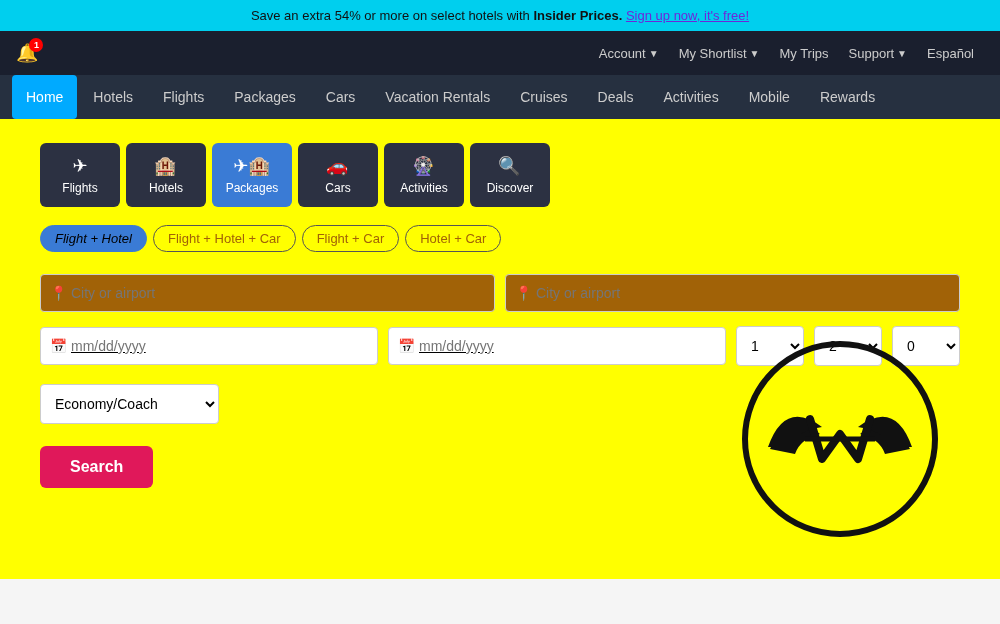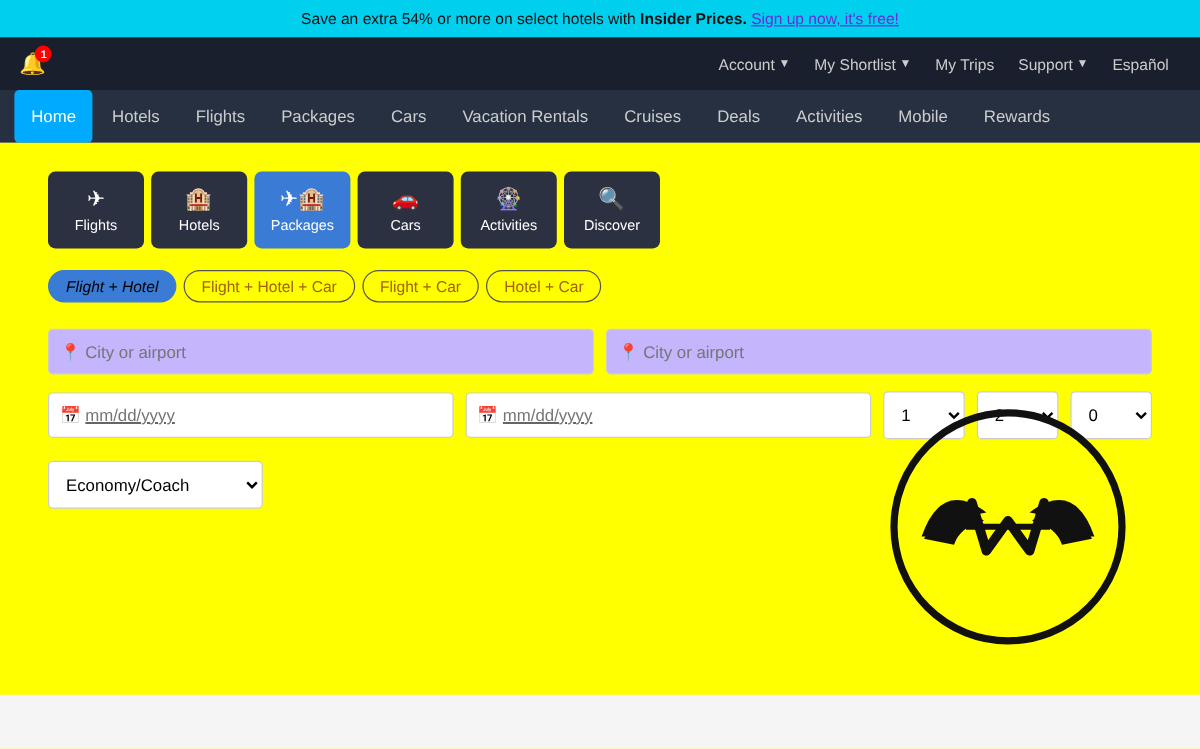--- a/index.html
+++ b/index.html
@@ -169,21 +169,21 @@
       transform: translateY(-50%);
       color: #888;
       font-size: 14px;
     }
     .input-with-icon input {
       width: 100%;
       padding: 10px 10px 10px 30px;
       border: 1px solid #ccc;
       border-radius: 4px;
       font-size: 14px;
-      background: #c4b5fd;
+      background: #a16207;
     }
     .date-input-wrap {
       position: relative;
       flex: 1;
     }
     .date-input-wrap .cal-icon {
       position: absolute;
       left: 10px;
       top: 50%;
       transform: translateY(-50%);
@@ -392,20 +392,23 @@
   <div class="cabin-row">
     <div class="cabin-select">
       <select>
         <option value="economy">Economy/Coach</option>
         <option value="premium">Premium Economy</option>
         <option value="business">Business</option>
         <option value="first">First</option>
       </select>
     </div>
   </div>
+  <button class="search-btn">
+    <span>Search</span>
+  </button>
 
   
   <svg class="ww-logo" viewBox="0 0 200 200" xmlns="http://www.w3.org/2000/svg">
     <circle cx="100" cy="100" r="95" fill="none" stroke="#111" stroke-width="6"></circle>
 
     <path d="M30,110 Q50,70 80,95 Q60,100 55,115 Z" fill="#111"></path>
     <path d="M28,108 Q45,60 82,88 Q55,92 52,108 Z" fill="#111"></path>
 
     <path d="M170,110 Q150,70 120,95 Q140,100 145,115 Z" fill="#111"></path>
     <path d="M172,108 Q155,60 118,88 Q145,92 148,108 Z" fill="#111"></path>

